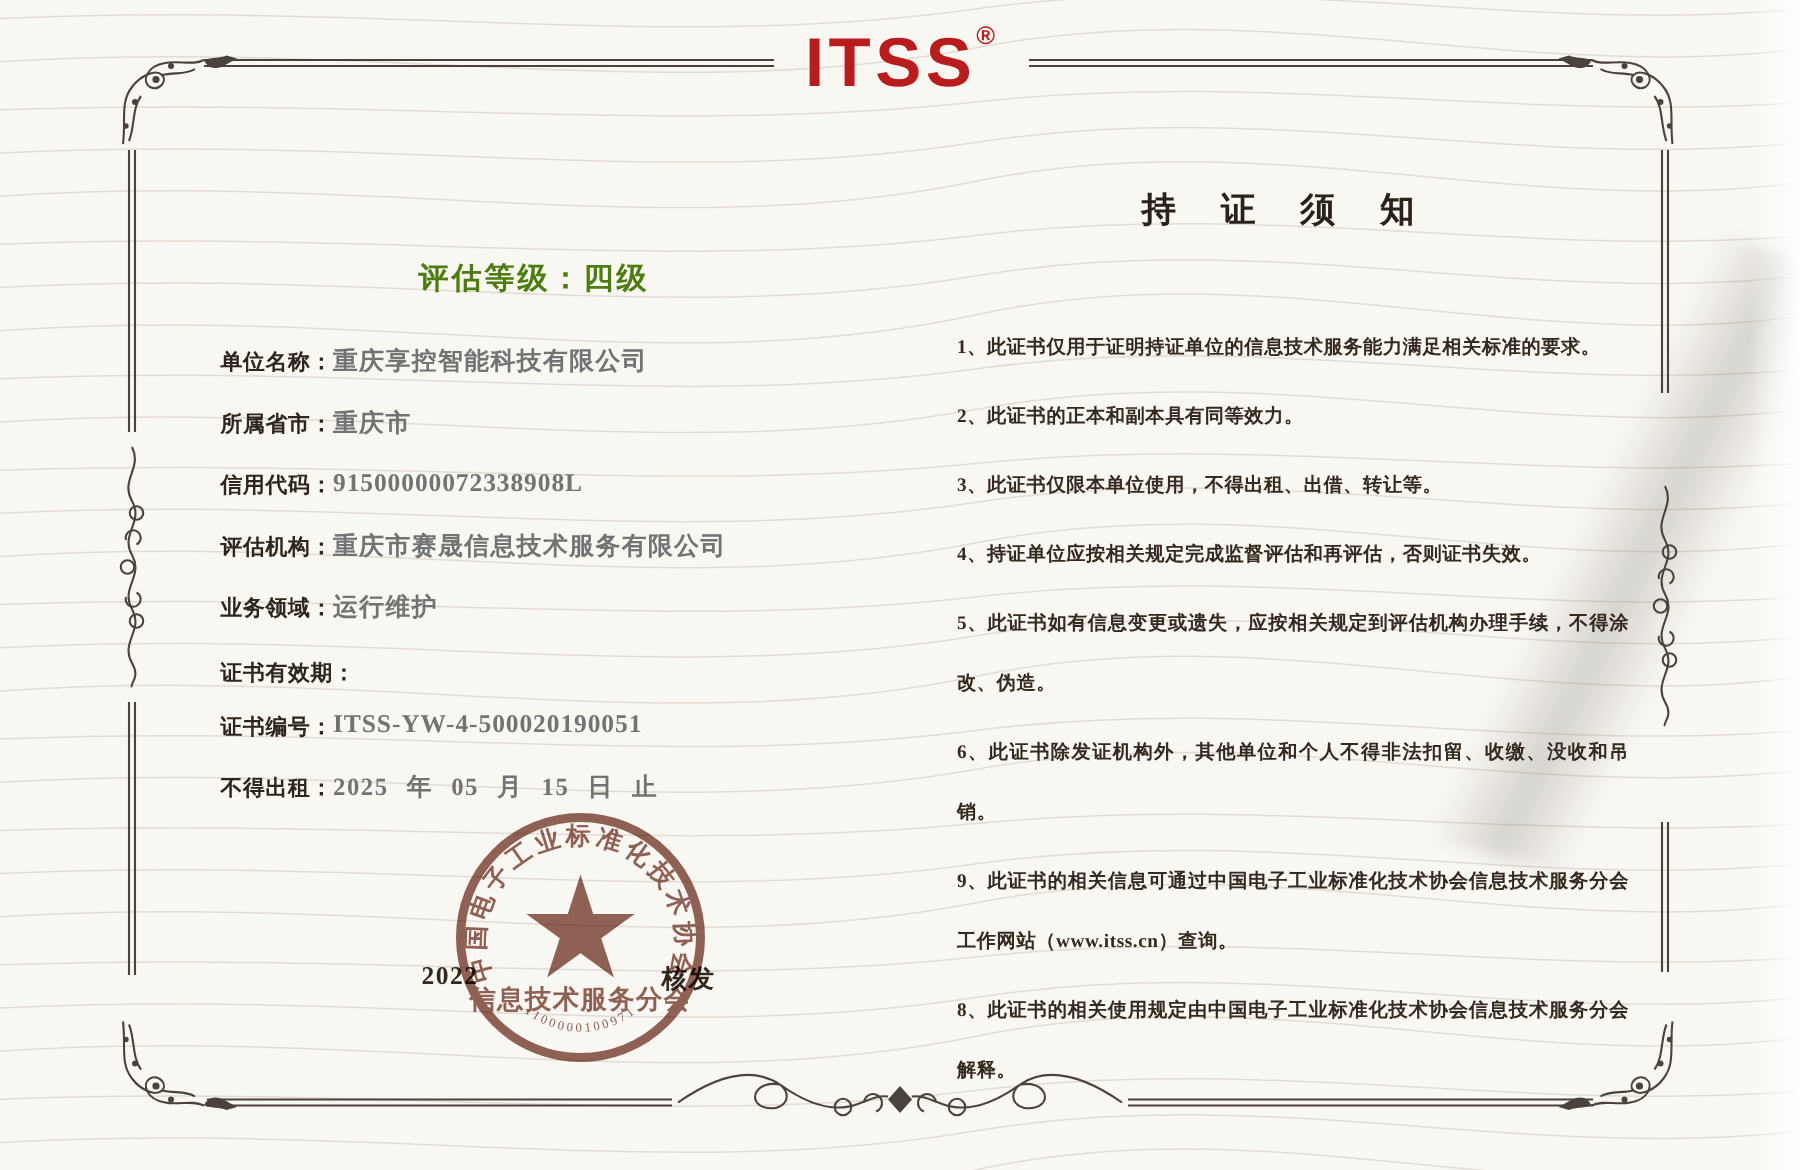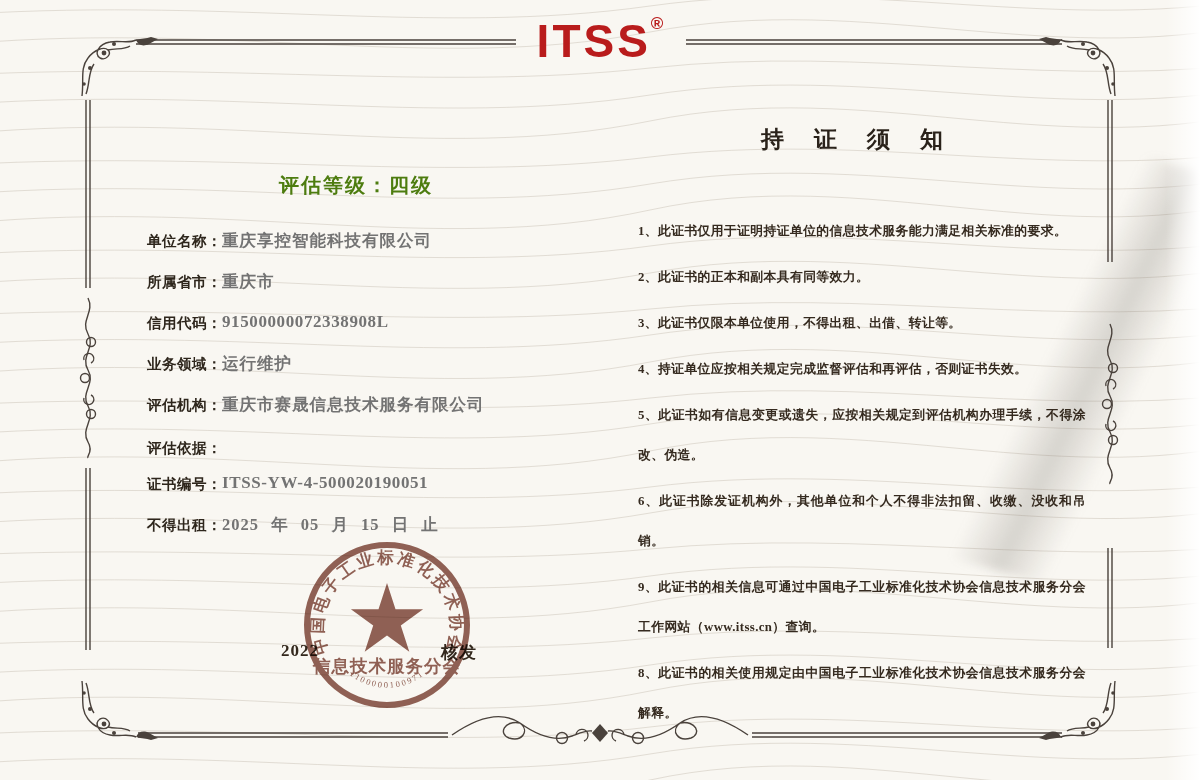--- a/index.html
+++ b/index.html
@@ -172,29 +172,29 @@
     </div>
     <div class="field-row">
       <span class="flabel">所属省市：</span>
       <span class="fvalue">重庆市</span>
     </div>
     <div class="field-row">
       <span class="flabel">信用代码：</span>
       <span class="fvalue latin">91500000072338908L</span>
     </div>
     <div class="field-row">
+      <span class="flabel">评估机构：</span>
+      <span class="fvalue">重庆市赛晟信息技术服务有限公司</span>
+    </div>
+    <div class="field-row">
       <span class="flabel">业务领域：</span>
       <span class="fvalue">运行维护</span>
     </div>
-    <div class="field-row">
-      <span class="flabel">评估机构：</span>
-      <span class="fvalue">重庆市赛晟信息技术服务有限公司</span>
-    </div>
     <div class="field-row basis">
-      <span class="flabel">评估依据：</span>
+      <span class="flabel">证书有效期：</span>
     </div>
     <div class="field-row">
       <span class="flabel">证书编号：</span>
       <span class="fvalue latin">ITSS-YW-4-500020190051</span>
     </div>
     <div class="field-row">
       <span class="flabel">不得出租：</span>
       <span class="fvalue validity">2025 年 05 月 15 日 止</span>
     </div>
   </div>

